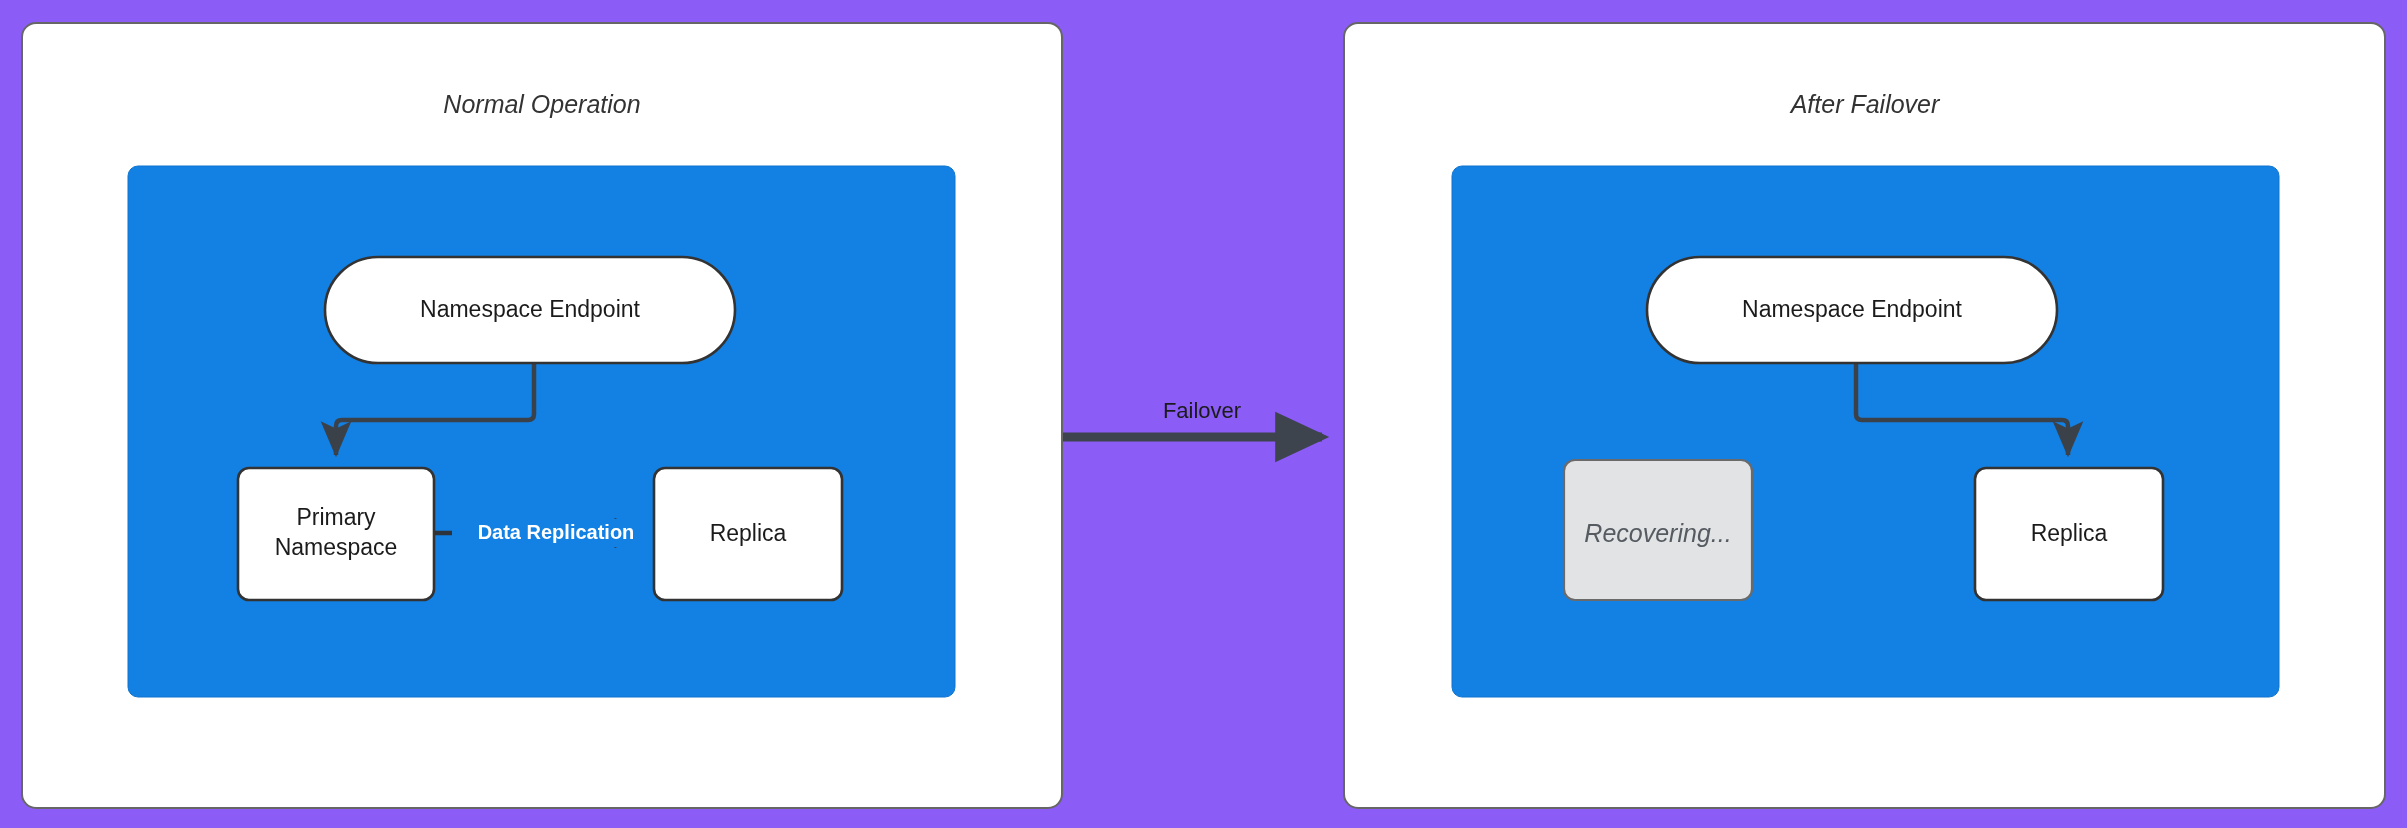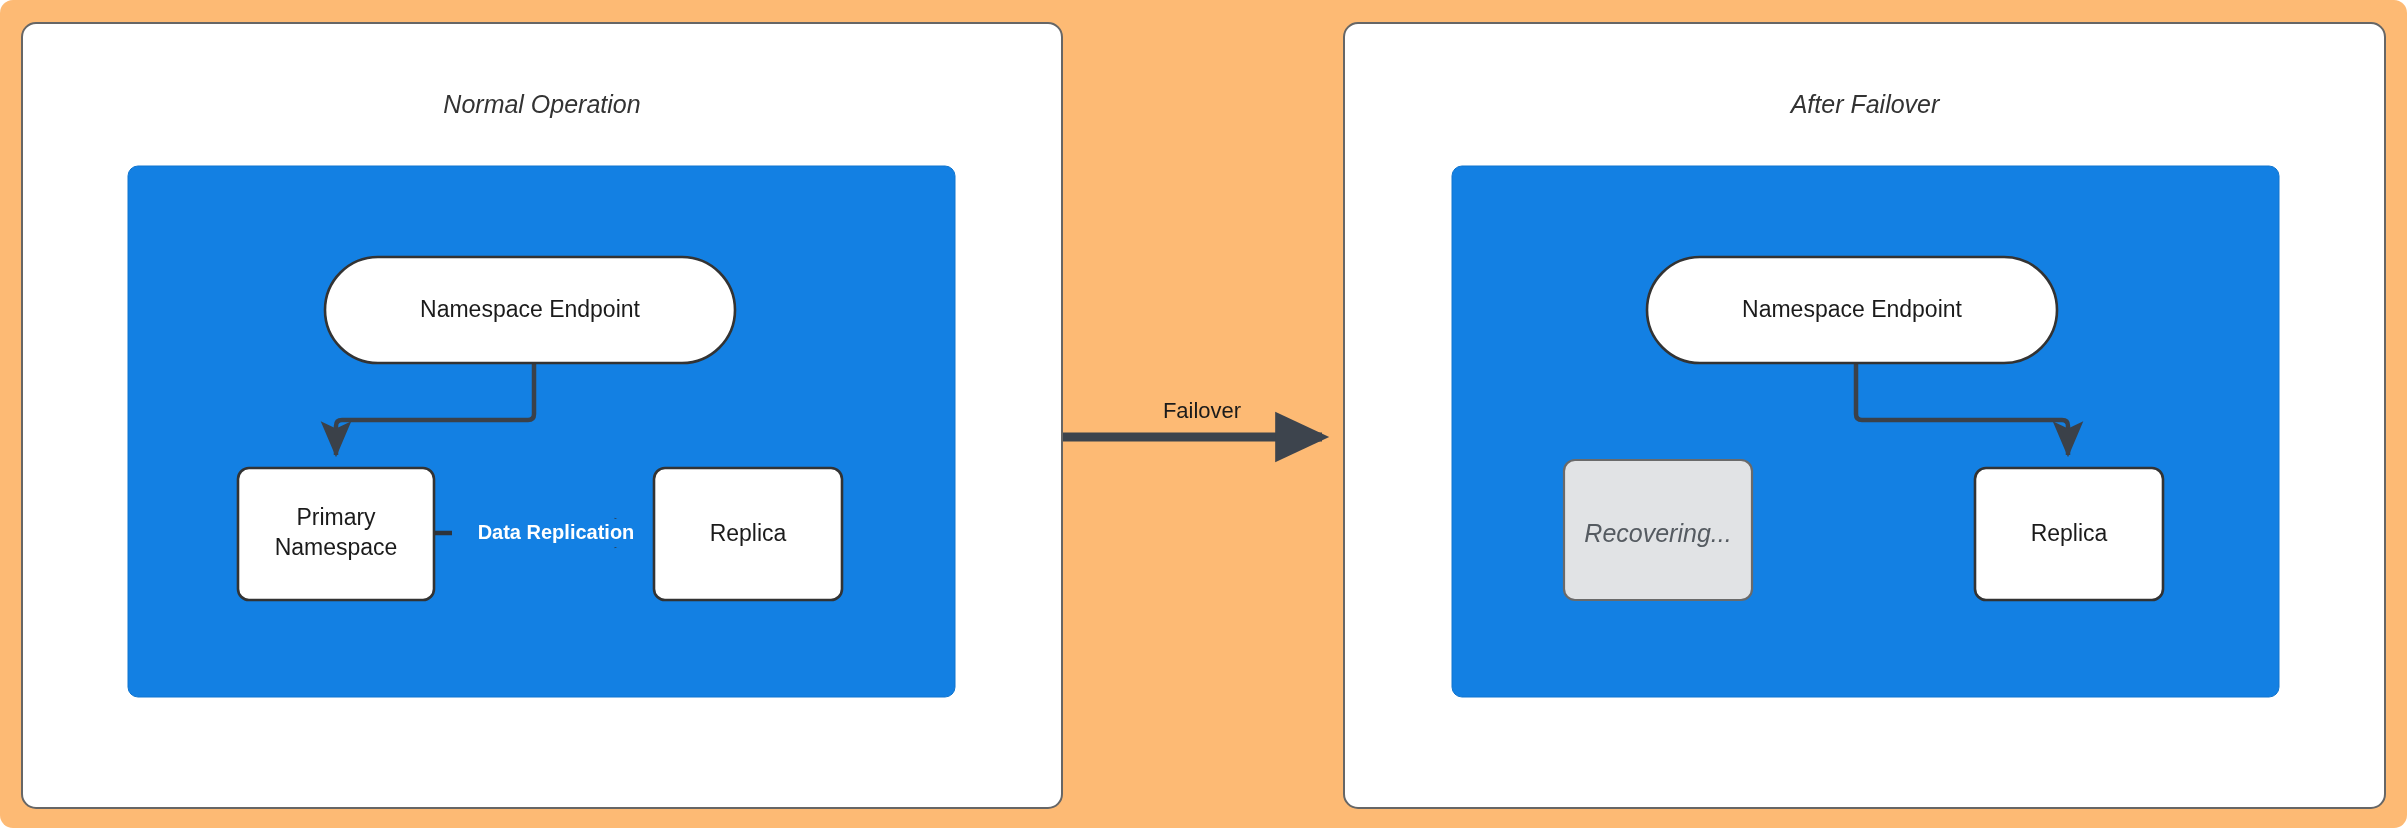--- a/index.html
+++ b/index.html
@@ -10,22 +10,21 @@
   body {
     width: 2407px;
     height: 828px;
     font-family: "Liberation Sans", sans-serif;
     overflow: hidden;
   }
   #diagram-root {
     position: relative;
     width: 2407px;
     height: 828px;
-    background: #fdba74;
-    border-radius: 13px;
+    background: #8b5cf6;
   }
   svg.canvas {
     position: absolute;
     top: 0;
     left: 0;
     width: 2407px;
     height: 828px;
     display: block;
   }
   .panel-frame {

